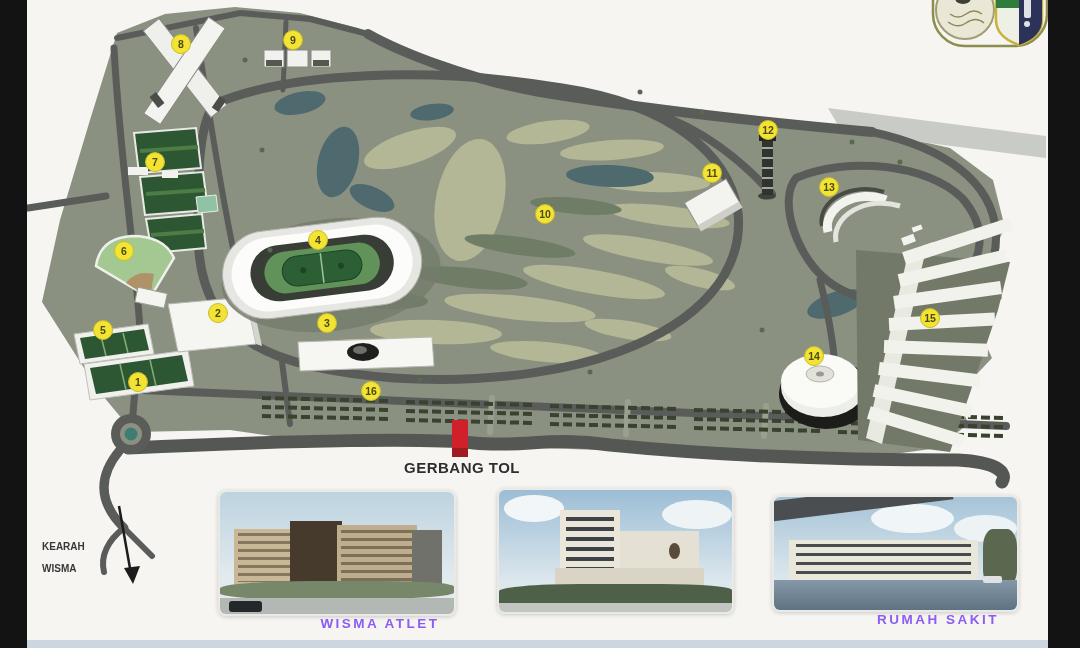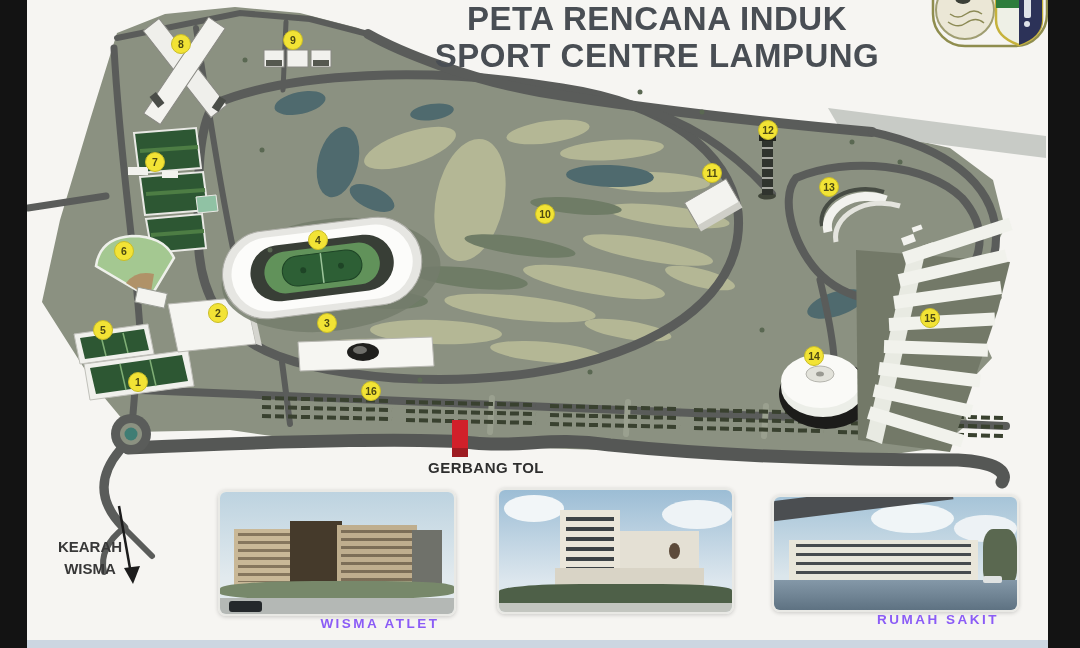--- a/index.html
+++ b/index.html
@@ -4,22 +4,22 @@
 <style>
   html,body{margin:0;padding:0;background:#131313;}
   #stage{position:relative;width:1080px;height:648px;overflow:hidden;background:#f6f5f2;
          font-family:"Liberation Sans",sans-serif;}
   #map-svg{position:absolute;left:0;top:0;width:1080px;height:648px;}
   .marker-dot{fill:#f2e335;stroke:#c9bd27;stroke-width:1;}
   .marker-num{font:700 10.5px "Liberation Sans",sans-serif;fill:#4d4a12;text-anchor:middle;}
   .title{position:absolute;left:420px;top:0px;width:474px;text-align:center;
          font-weight:700;font-size:33px;line-height:37px;color:#494e54;letter-spacing:0.5px;}
   .lbl{position:absolute;font-weight:700;color:#2e2e2e;}
-  #gerbang-lbl{left:402px;top:459px;width:120px;font-size:15px;letter-spacing:0.5px;text-align:center;margin-left:24px;}
-  #kearah-lbl{left:42px;top:536px;width:96px;font-size:15px;line-height:22px;text-align:center;color:#383838;}
+  #gerbang-lbl{left:402px;top:459px;width:120px;font-size:15px;letter-spacing:0.5px;text-align:center;}
+  #kearah-lbl{left:42px;top:536px;width:96px;font-size:10px;line-height:22px;text-align:left;color:#383838;}
   .photo{position:absolute;border-radius:8px;overflow:hidden;border:2px solid #e9e9e5;
          box-shadow:0 1px 4px rgba(0,0,0,.18);}
   .photo>div{position:absolute;}
   .cap{position:absolute;font-weight:700;font-size:13.5px;letter-spacing:2.5px;color:#8b5cf6;
        text-align:center;line-height:16px;}
   .bar{position:absolute;top:0;height:648px;background:#131313;z-index:20;}
   #bar-l{left:0;width:27px;} #bar-r{left:1048px;width:32px;}
   #bottom-strip{position:absolute;left:27px;top:640px;width:1021px;height:8px;background:#ccd6e1;z-index:5;}
   .bands{position:absolute;}
 </style>
@@ -334,24 +334,20 @@
           <circle cx="930" cy="318" r="9.5" class="marker-dot"></circle>
           <text x="930" y="318" dy="0.36em" class="marker-num">15</text>
         </g>
         <g>
           <circle cx="371" cy="391" r="9.5" class="marker-dot"></circle>
           <text x="371" y="391" dy="0.36em" class="marker-num">16</text>
         </g>
       </g>
 </svg>
 
-<div class="title">
-  <div>PETA RENCANA INDUK</div>
-  <div>SPORT CENTRE LAMPUNG</div>
-</div>
 
 <div class="lbl" id="gerbang-lbl">GERBANG TOL</div>
 
 <div class="lbl" id="kearah-lbl">
   <div>KEARAH</div>
   <div>WISMA</div>
 </div>
 
 <div class="photo" style="left:218px;top:490px;width:234px;height:122px;">
   <div style="inset:0;background:linear-gradient(180deg,#bdd3e0,#e2eaee 70%);"></div>

